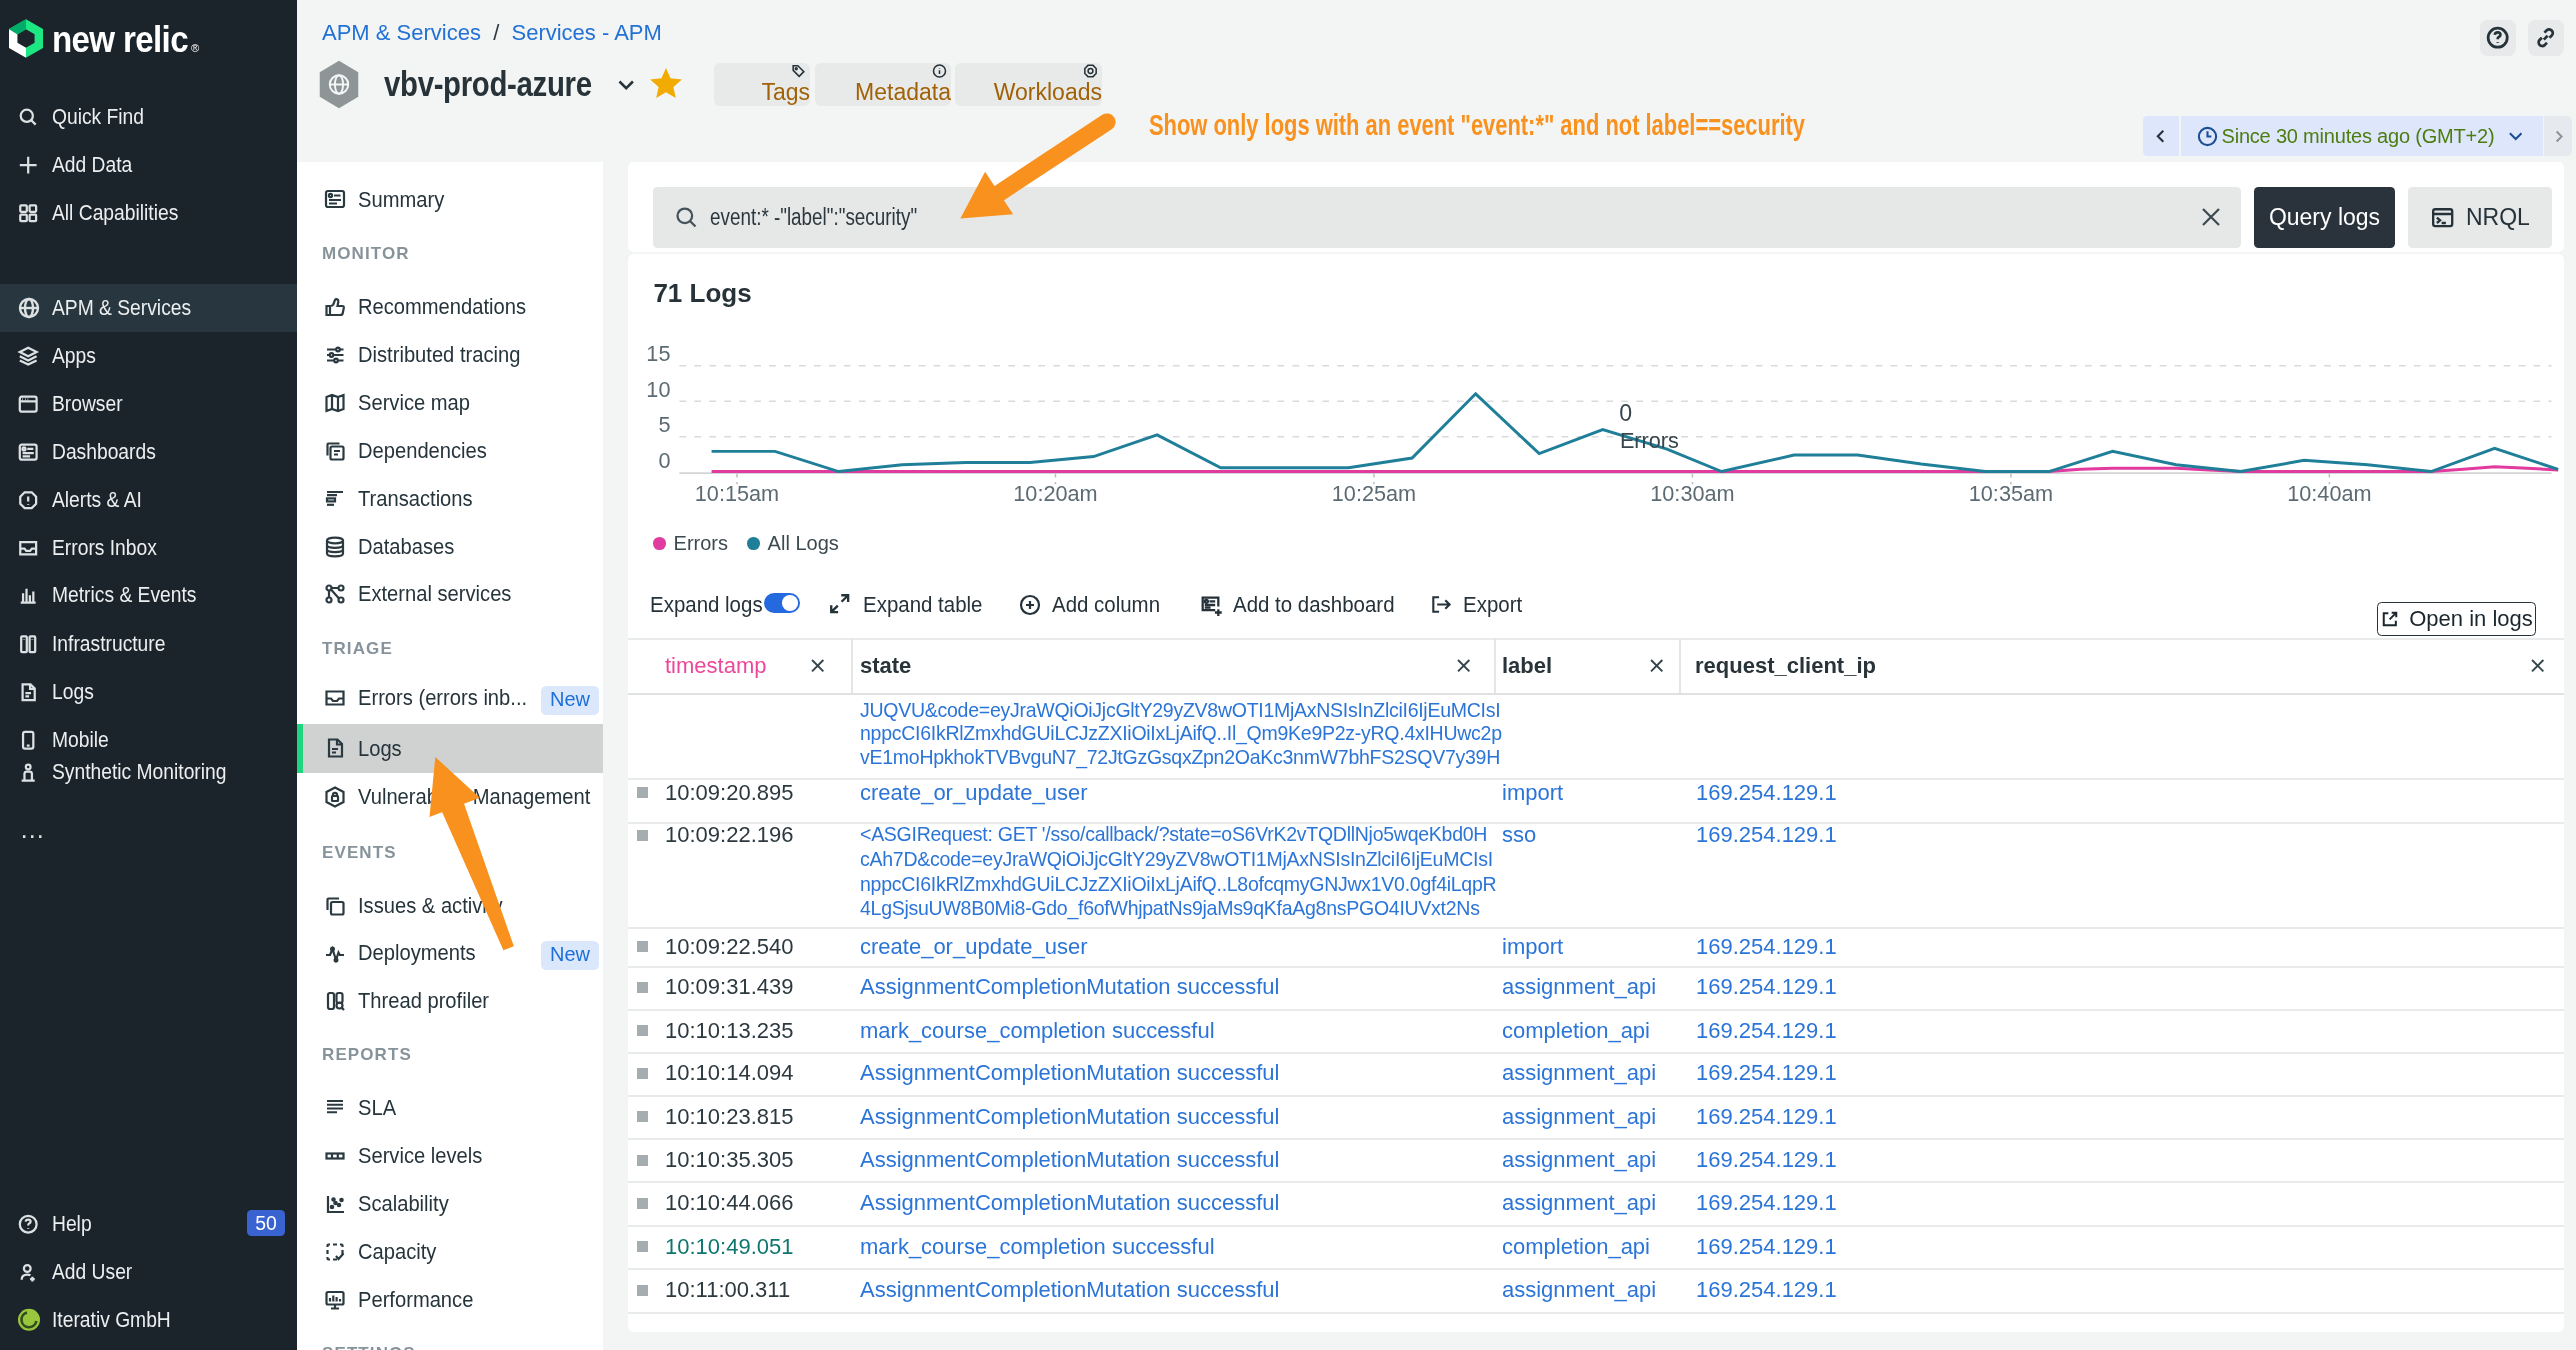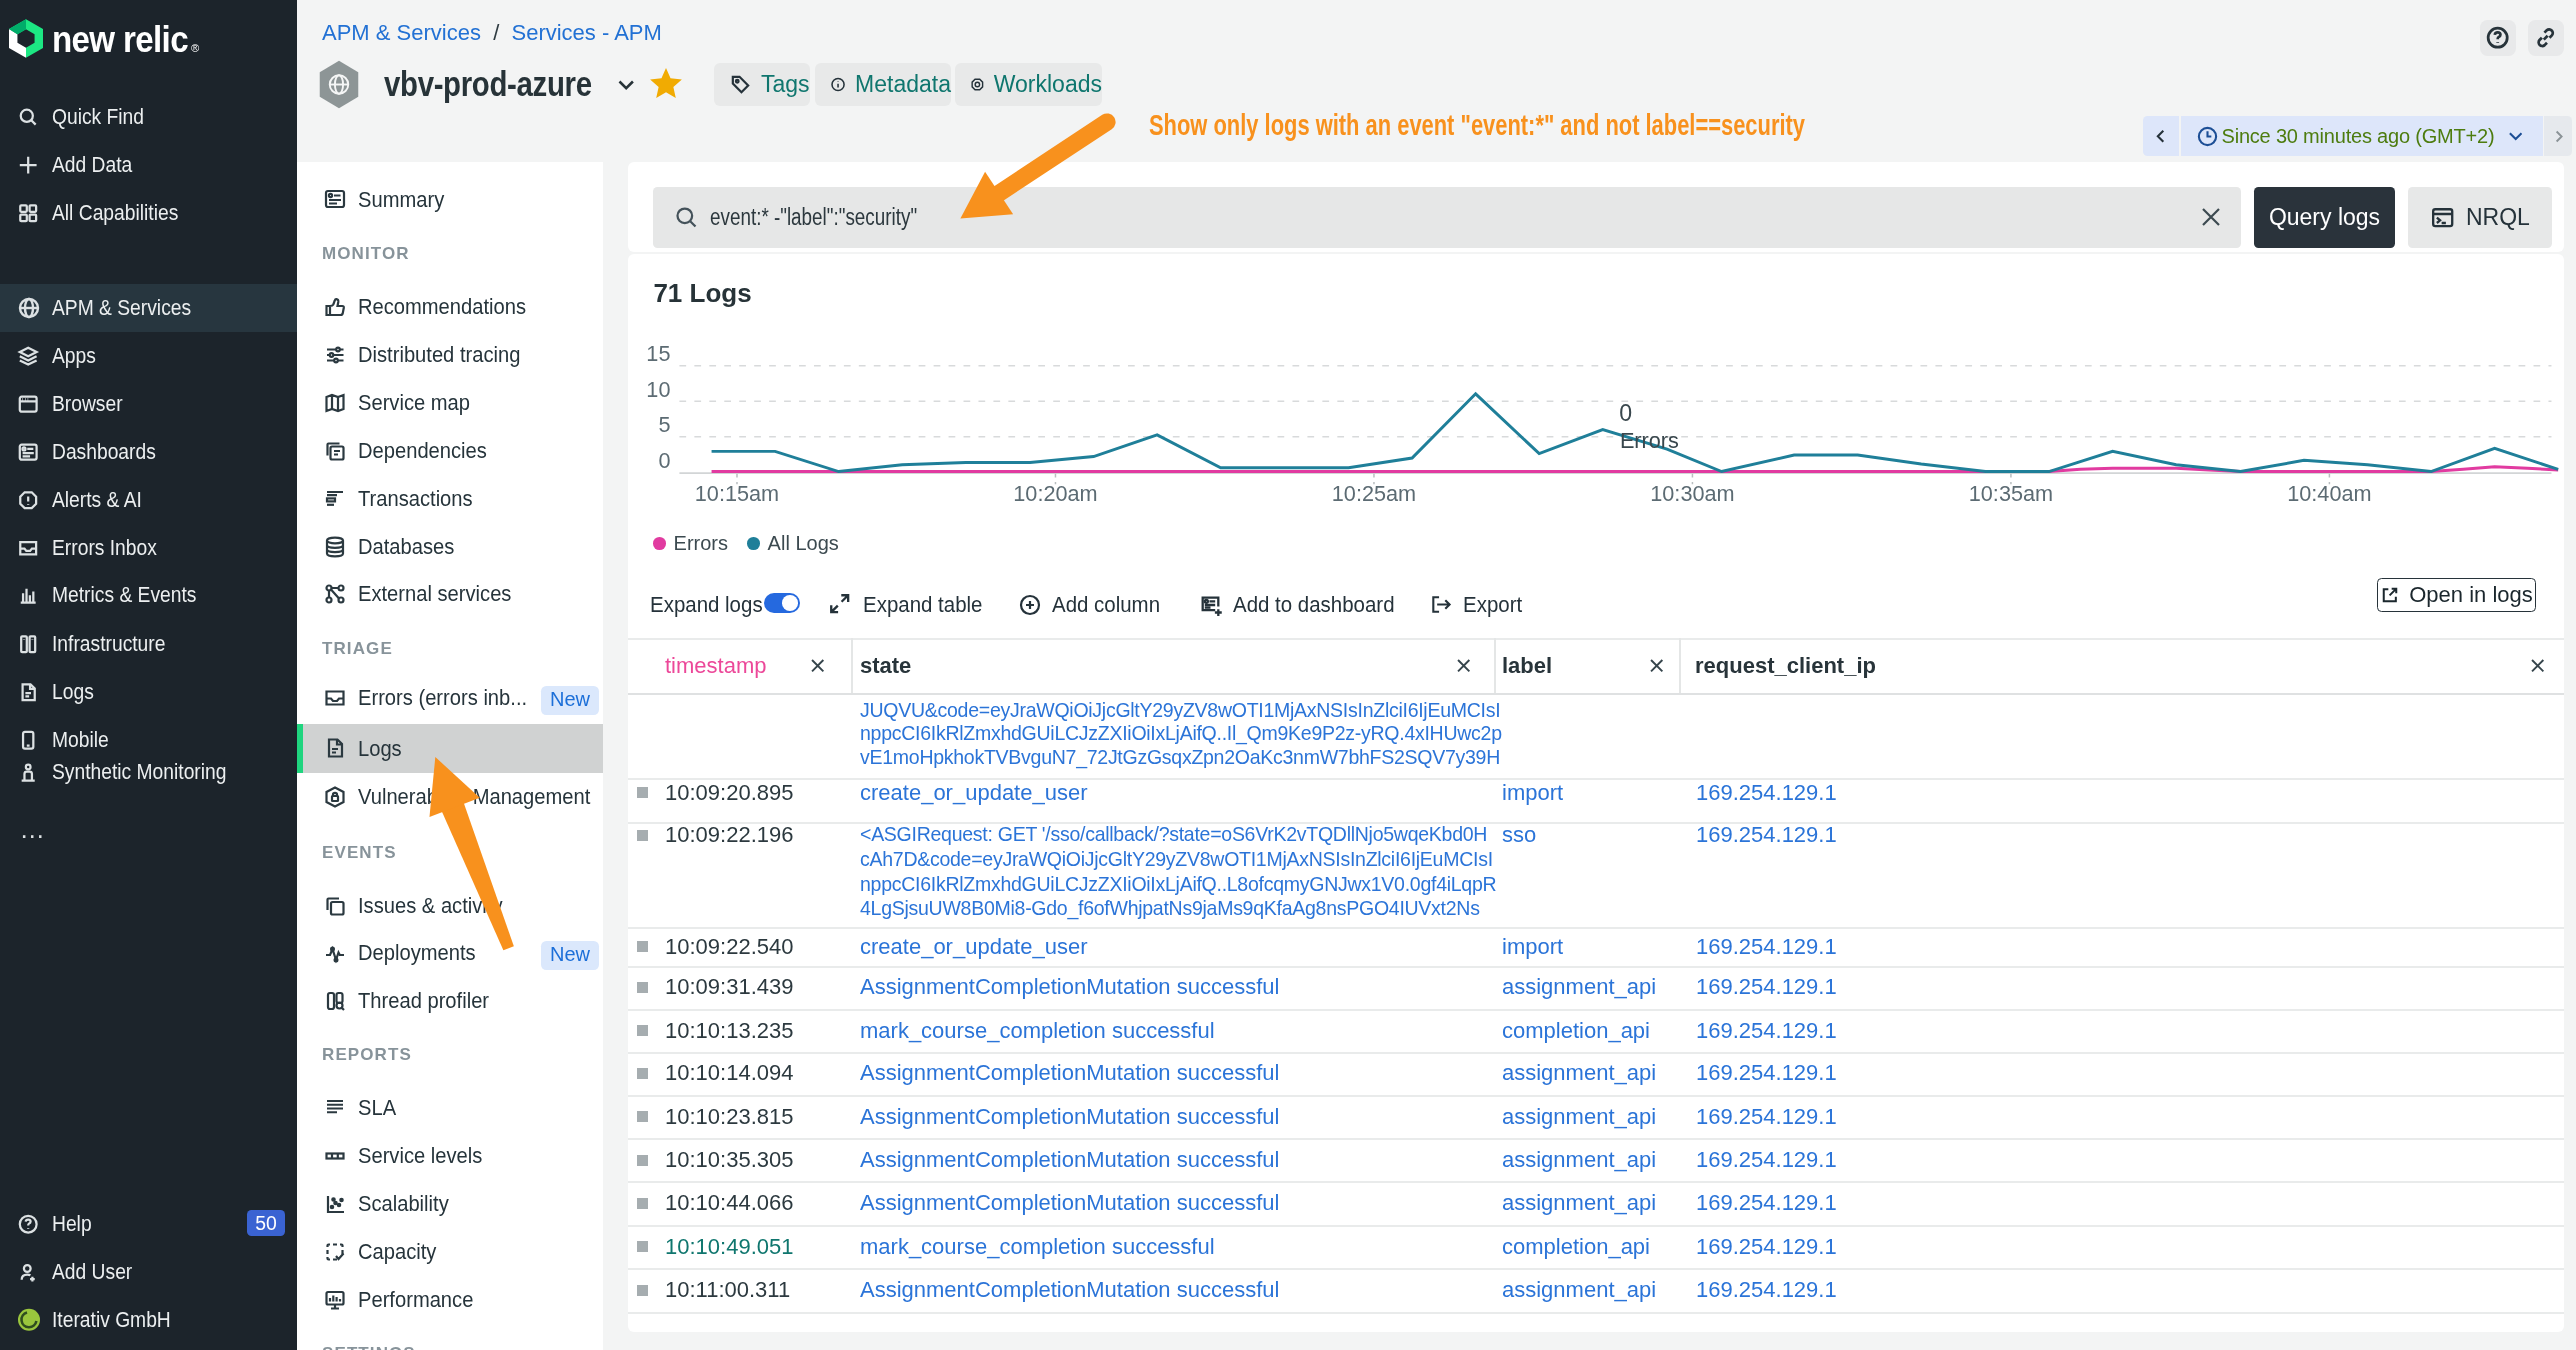--- a/index.html
+++ b/index.html
@@ -22,21 +22,21 @@
   .mnav .lb { margin-left:10.5px; font-size:22.4px; color:#26343b; white-space:nowrap; display:inline-block; transform:scaleX(0.9); transform-origin:0 50%; }
   .mnav svg { stroke:#2b3940; fill:none; stroke-width:2.2; }
   .mnav.sel { background:#d0d2d2; }
   .gbar { position:absolute; left:0; width:6px; background:#1fd57f; z-index:3; }
   .mhead { position:absolute; left:25px; font-size:17px; font-weight:bold; letter-spacing:1.1px; color:#87939a; }
   .nbadge { position:absolute; background:#dbe8fc; color:#1c6fd8; font-size:20px; border-radius:5.2px; padding:2.2px 9px 3.7px; }
 
   
   .crumb { position:absolute; left:322px; top:20px; font-size:22px; color:#2f3b41; }
   .crumb a { color:#2271d4; text-decoration:none; }
-  .hbtn { position:absolute; top:63px; height:43px; background:#e8e9e9; border-radius:6px; display:flex; align-items:center; font-size:23px; color:#0f766e; }
+  .hbtn { position:absolute; top:63px; height:43px; background:#e8e9e9; border-radius:6px; display:flex; align-items:flex-end; font-size:23px; color:#a16207;flex-direction:column; }
   .hbtn svg { stroke:#25323a; fill:none; stroke-width:2.3; }
   .iconbtn { position:absolute; top:20px; width:36px; height:36px; background:#e8e9ea; border-radius:7.5px; display:flex; align-items:center; justify-content:center; }
   .iconbtn svg { stroke:#27333a; fill:none; stroke-width:2.6; }
 
   
   #panel1 { position:absolute; left:628px; top:162px; width:1936px; height:90px; background:#fff; border-radius:6px; }
   #panel2 { position:absolute; left:628px; top:254px; width:1936px; height:1078px; background:#fff; border-radius:6px; }
 
   .vline { position:absolute; width:1.5px; background:#e4e6e6; }
   .hline { position:absolute; height:1.5px; background:#e9ebeb; left:0px; width:1936px; }
@@ -591,21 +591,21 @@
         <path d="M19.5 15.5 V22 M16.2 18.7 H22.8"></path>
       </g>
     </svg>
   <div class="tb" style="left:605px">Add to dashboard</div>
   <svg class="abs tbi" style="left:801px" width="23" height="23" viewBox="0 0 24 24">
       <g stroke="#25323a" stroke-width="2.2" fill="none">
         <path d="M10.5 4.5 H4.5 V19.5 H10.5 M8.5 12 H21 M17 7.5 L21.5 12 L17 16.5"></path>
       </g>
     </svg>
   <div class="tb" style="left:835px">Export</div>
-  <div class="abs" style="left:1749px;top:324px;width:159px;height:34px;border:1.9px solid #27333a;border-radius:4.5px;display:flex;align-items:center;justify-content:center;font-size:22px;color:#1b272d;background:#fff">
+  <div class="abs" style="left:1749px;top:348px;width:159px;height:34px;border:1.9px solid #27333a;border-radius:4.5px;display:flex;align-items:center;justify-content:center;font-size:22px;color:#1b272d;background:#fff">
     <svg style="margin-right:9px" width="20" height="20" viewBox="0 0 24 24">
         <g stroke="#1b272d" stroke-width="2.4" fill="none">
           <path d="M10 5 H4.5 V19.5 H19 V14 M14 4.5 H19.5 V10 M19 5 L11.5 12.5"></path>
         </g>
       </svg>
     Open in logs
   </div>
 
   <div class="hline" style="top:384px"></div>
   <div class="hline" style="top:439px;background:#dfe1e2"></div>

